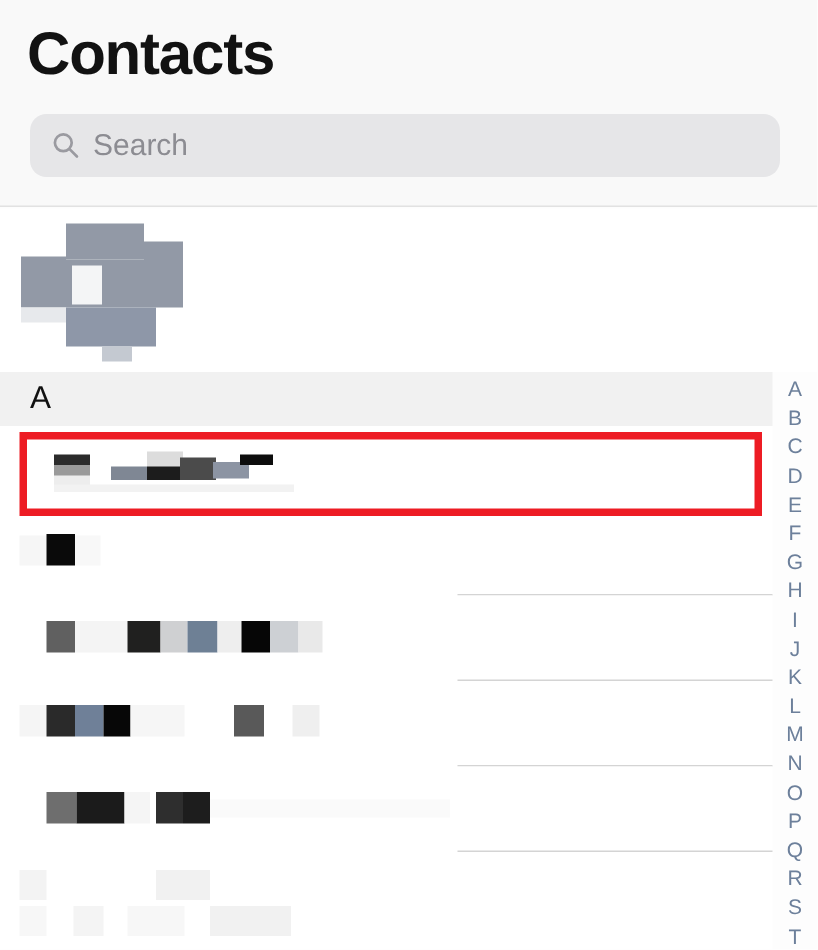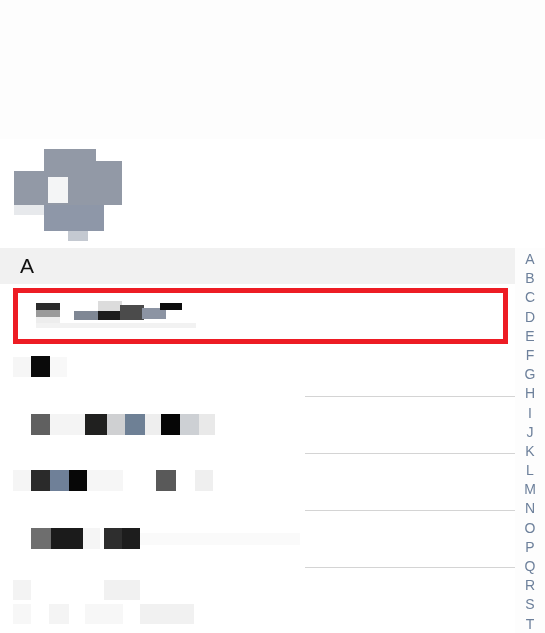--- a/index.html
+++ b/index.html
@@ -171,20 +171,33 @@
     font-weight: normal;
     text-align: center;
     width: 30px;
   }
 </style>
 </head>
 <body>
 
 <div id="app">
 
+  <div class="header">
+    <div class="page-title">Contacts</div>
+
+    <div class="search-bar">
+      <span class="search-icon">
+        <svg width="20" height="20" viewBox="0 0 20 20">
+          <circle cx="8.2" cy="8.2" r="5.6" fill="none" stroke="#9a9aa0" stroke-width="1.8"></circle>
+          <line x1="12.4" y1="12.4" x2="17.3" y2="17.3" stroke="#9a9aa0" stroke-width="1.8" stroke-linecap="round"></line>
+        </svg>
+      </span>
+      <span class="search-placeholder">Search</span>
+    </div>
+  </div>
 
   <div class="my-card">
 
     <div class="avatar">
       <span class="av-px" style="left:30px;  top:0px;  width:52px; height:24px; background:#9299a6;"></span>
       <span class="av-px" style="left:82px;  top:12px; width:26px; height:44px; background:#9299a6;"></span>
       <span class="av-px" style="left:0px;   top:22px; width:30px; height:34px; background:#9299a6;"></span>
       <span class="av-px" style="left:30px;  top:24px; width:52px; height:32px; background:#9299a6;"></span>
       <span class="av-px" style="left:34px;  top:28px; width:20px; height:26px; background:#f4f5f6;"></span>
       <span class="av-px" style="left:0px;   top:56px; width:30px; height:10px; background:#e7e9ec;"></span>

